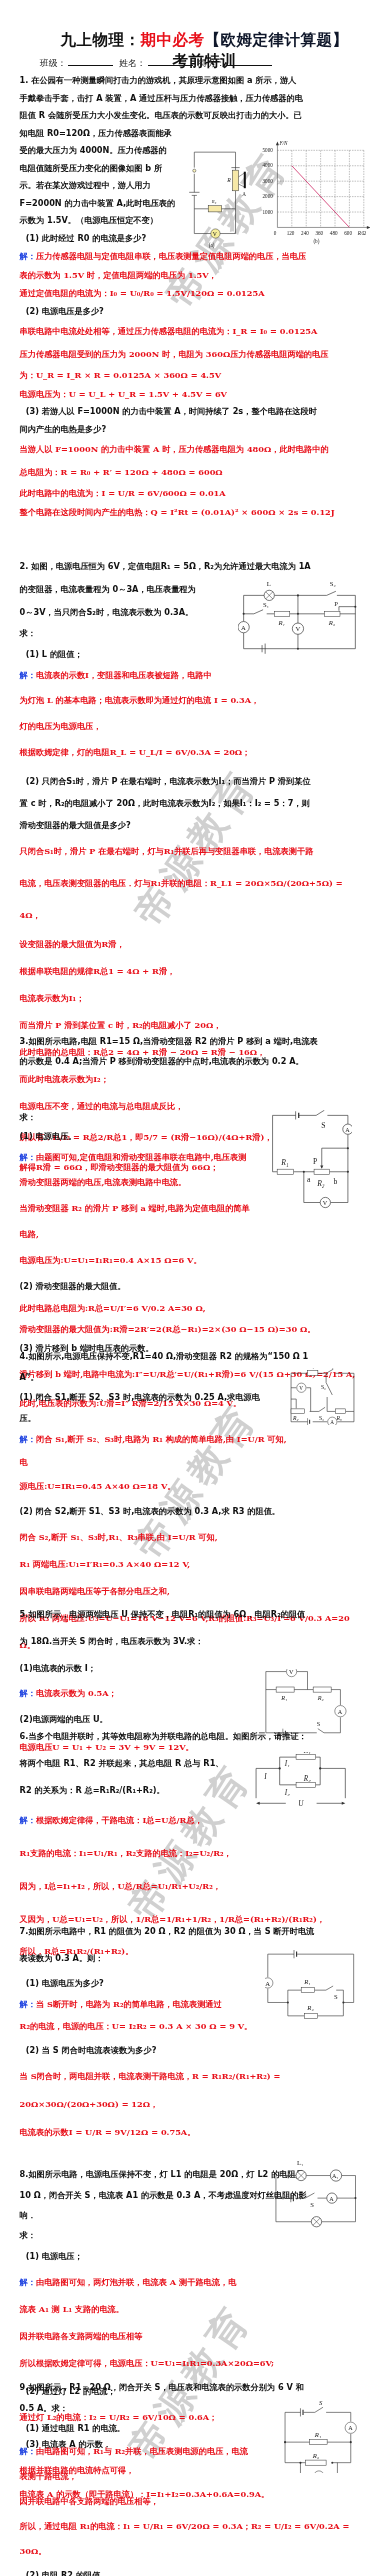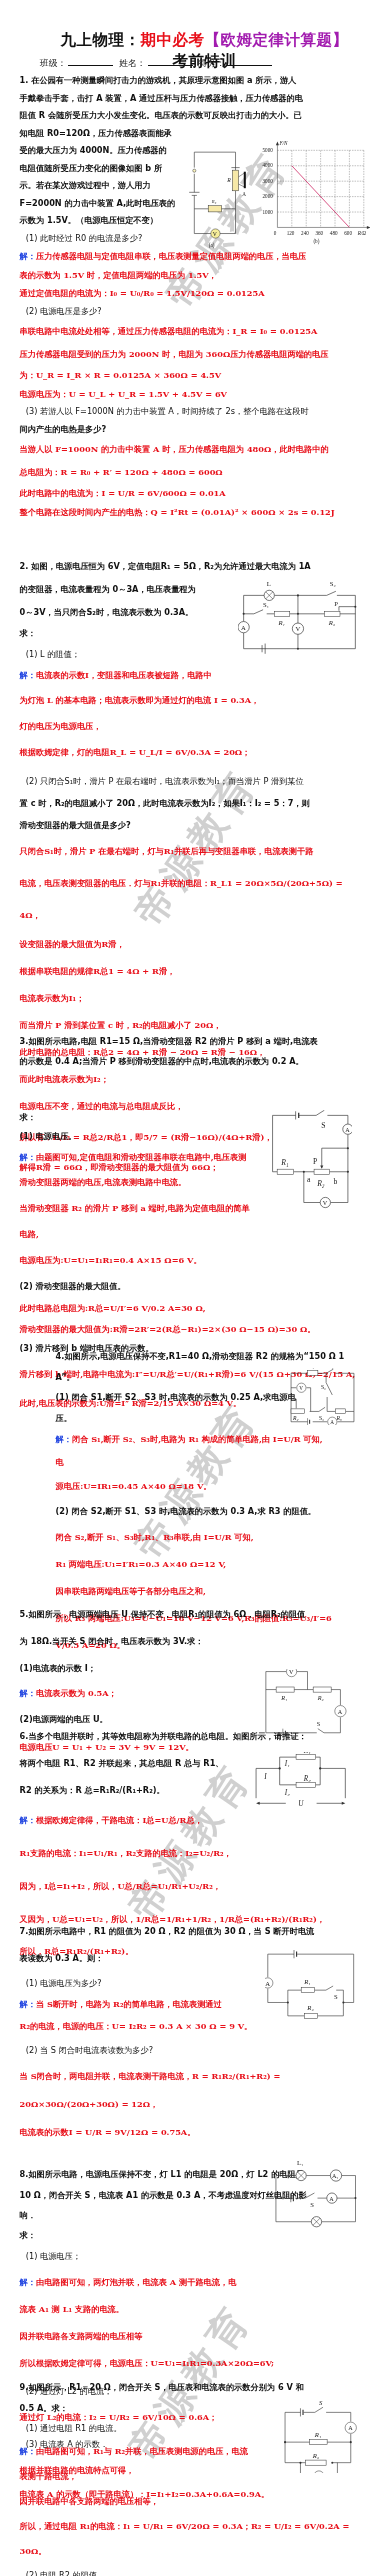--- a/index.html
+++ b/index.html
@@ -1,26 +1,26 @@
 <!DOCTYPE html>
 <html style="font-size:8.2px"><head>
 <meta charset="utf-8">
 <style>
   html,body{margin:0;padding:0;background:#fff;}
   body{width:371px;height:2623px;position:relative;overflow:hidden;font-family:"DejaVu Sans","Liberation Sans",sans-serif;color:#111;}
   .page{position:absolute;left:0;top:0;width:371px;height:2623px;}
   .title{position:absolute;left:0;width:371px;top:30px;text-align:center;font-size:15.5px;font-weight:bold;letter-spacing:0.5px;font-family:"DejaVu Sans",sans-serif;}
   .title .red{color:#e8101a;}
-  .title .blue{color:#a21caf;}
+  .title .blue{color:#0f172a;}
   .title .black{color:#111;margin-left:38px;}
   .meta{position:absolute;top:58px;left:0;width:315px;text-align:center;font-size:8.8px;font-family:"DejaVu Serif",serif;}
   .meta .blank{display:inline-block;width:45px;border-bottom:0.5px solid #111;margin:0 3.1px 0 2.1px;height:7.2px;vertical-align:baseline;}
   .blk{position:absolute;left:19.6px;right:15.5px;}
   .q{font-size:8.2px;font-weight:bold;line-height:17.5px;color:#111;}
-  .sub{font-size:8.2px;font-weight:normal;line-height:17.5px;color:#111;padding-left:6.2px;}
+  .sub{font-size:8.2px;font-weight:bold;line-height:17.5px;color:#111;padding-left:6.2px;}
   .a{font-size:8.2px;font-weight:bold;line-height:23px;color:#e8101a;font-family:"DejaVu Serif","Liberation Serif",serif;}
   .a.tight{line-height:18.5px;}
   .jie{color:#1a3fe0;}
   .wm{position:absolute;font-size:38px;color:rgba(150,150,150,0.45);transform:rotate(-55deg);transform-origin:left top;white-space:nowrap;font-weight:bold;letter-spacing:7.2px;pointer-events:none;font-family:"DejaVu Sans",sans-serif;}
   svg.fig{position:absolute;}
   svg text{font-family:"Liberation Serif","DejaVu Serif",serif;}
 </style>
 </head>
 <body>
 
@@ -247,21 +247,21 @@
       <text x="147" y="42" font-size="12">A</text>
       <text x="22" y="106" font-style="italic">R₁</text>
       <text x="84" y="104">P</text>
       <text x="72" y="140">a</text>
       <text x="92" y="148" font-style="italic">R₂</text>
       <text x="124" y="144">b</text>
       <text x="103" y="185" font-size="12">V</text>
     </g>
   </svg>
 
-  <div class="blk" style="top:1346px;margin-left:36px;">
+  <div class="blk" style="top:1346px;">
     <div class="q" style="line-height:20.6px">4.如图所示,电源电压保持不变,R1=40 Ω,滑动变阻器 R2 的规格为“150 Ω  1</div>
     <div class="q" style="line-height:20.6px">A”。</div>
     <div class="q" style="line-height:20.6px;width:273px">(1) 闭合 S1,断开 S2、S3 时,电流表的示数为 0.25 A,求电源电</div>
     <div class="q" style="line-height:20.6px">压。</div>
     <div class="a" style="width:273px"><span class="jie">解：</span><span>闭合 S₁,断开 S₂、S₃时,电路为 R₁ 构成的简单电路,由 I=U/R 可知,电</span></div>
     <div class="a" style="line-height:25px">源电压:U=IR₁=0.45 A×40 Ω=18 V。</div>
     <div class="q" style="line-height:25px">(2) 闭合 S2,断开 S1、S3 时,电流表的示数为 0.3 A,求 R3 的阻值。</div>
     <div class="a" style="line-height:27px">闭合 S₂,断开 S₁、S₃时,R₁、R₃串联,由 I=U/R 可知,</div>
     <div class="a" style="line-height:27px">R₁ 两端电压:U₁=I′R₁=0.3 A×40 Ω=12 V,</div>
     <div class="a" style="line-height:27px">因串联电路两端电压等于各部分电压之和,</div>

